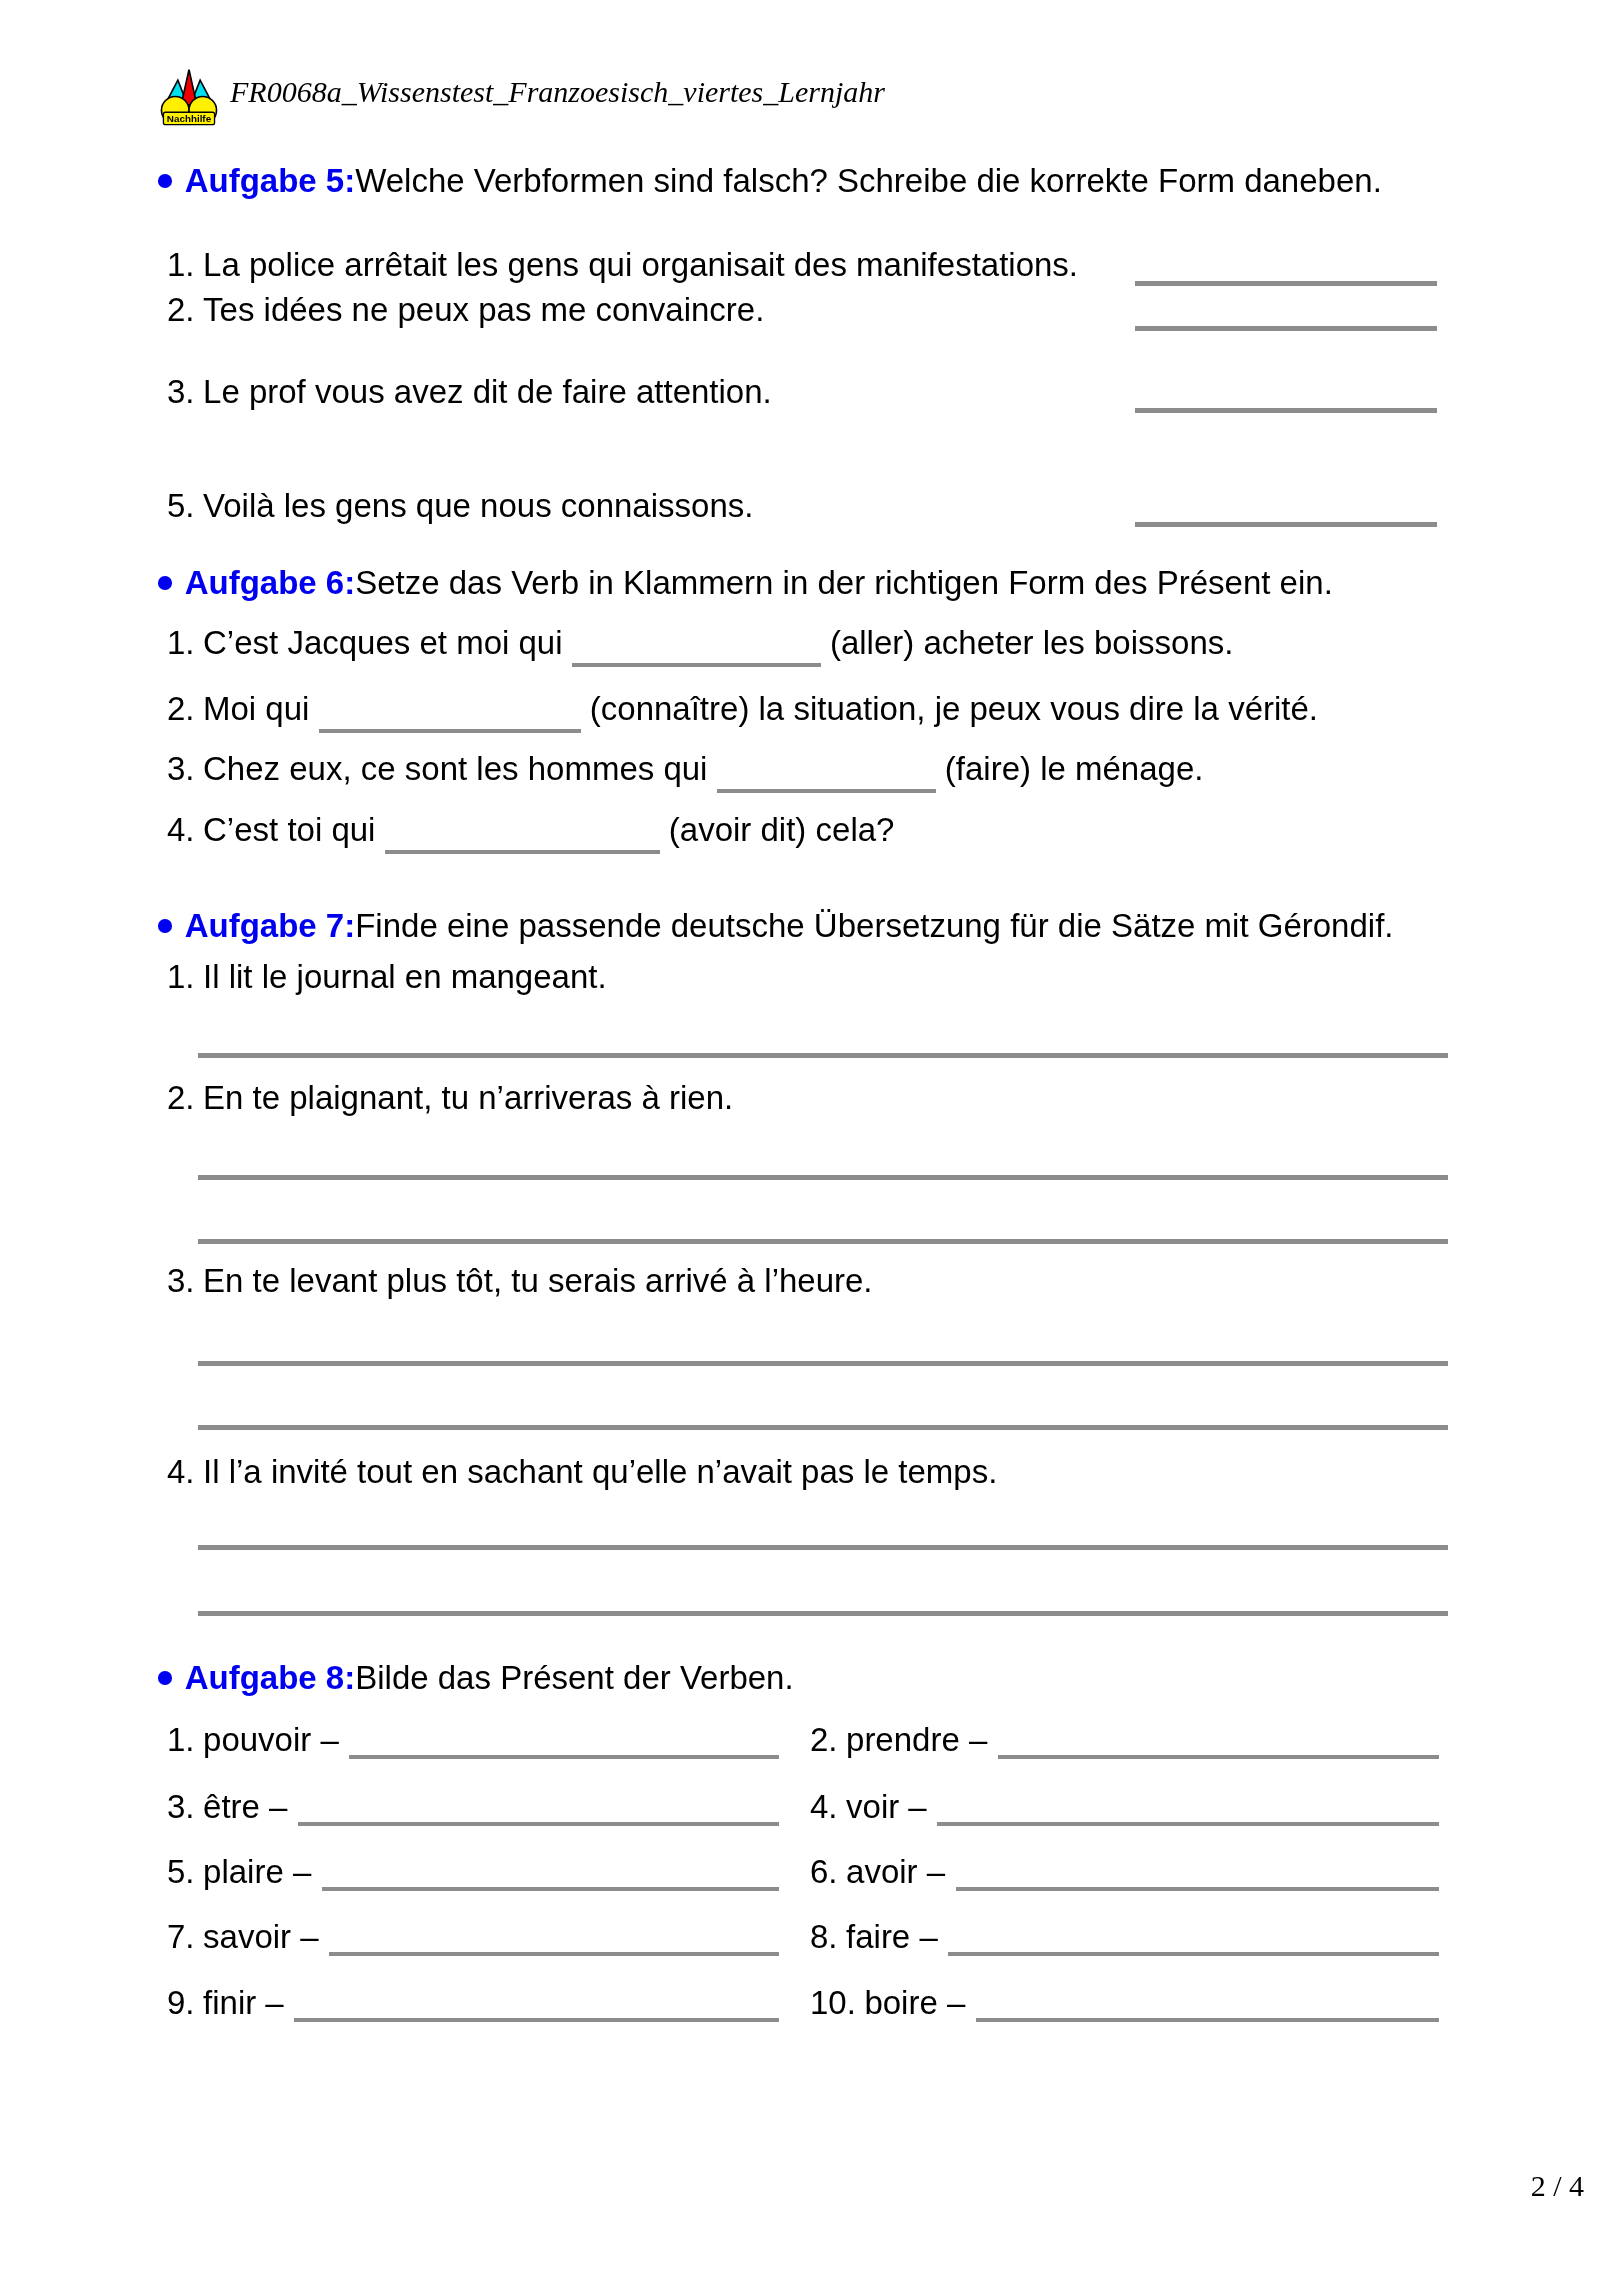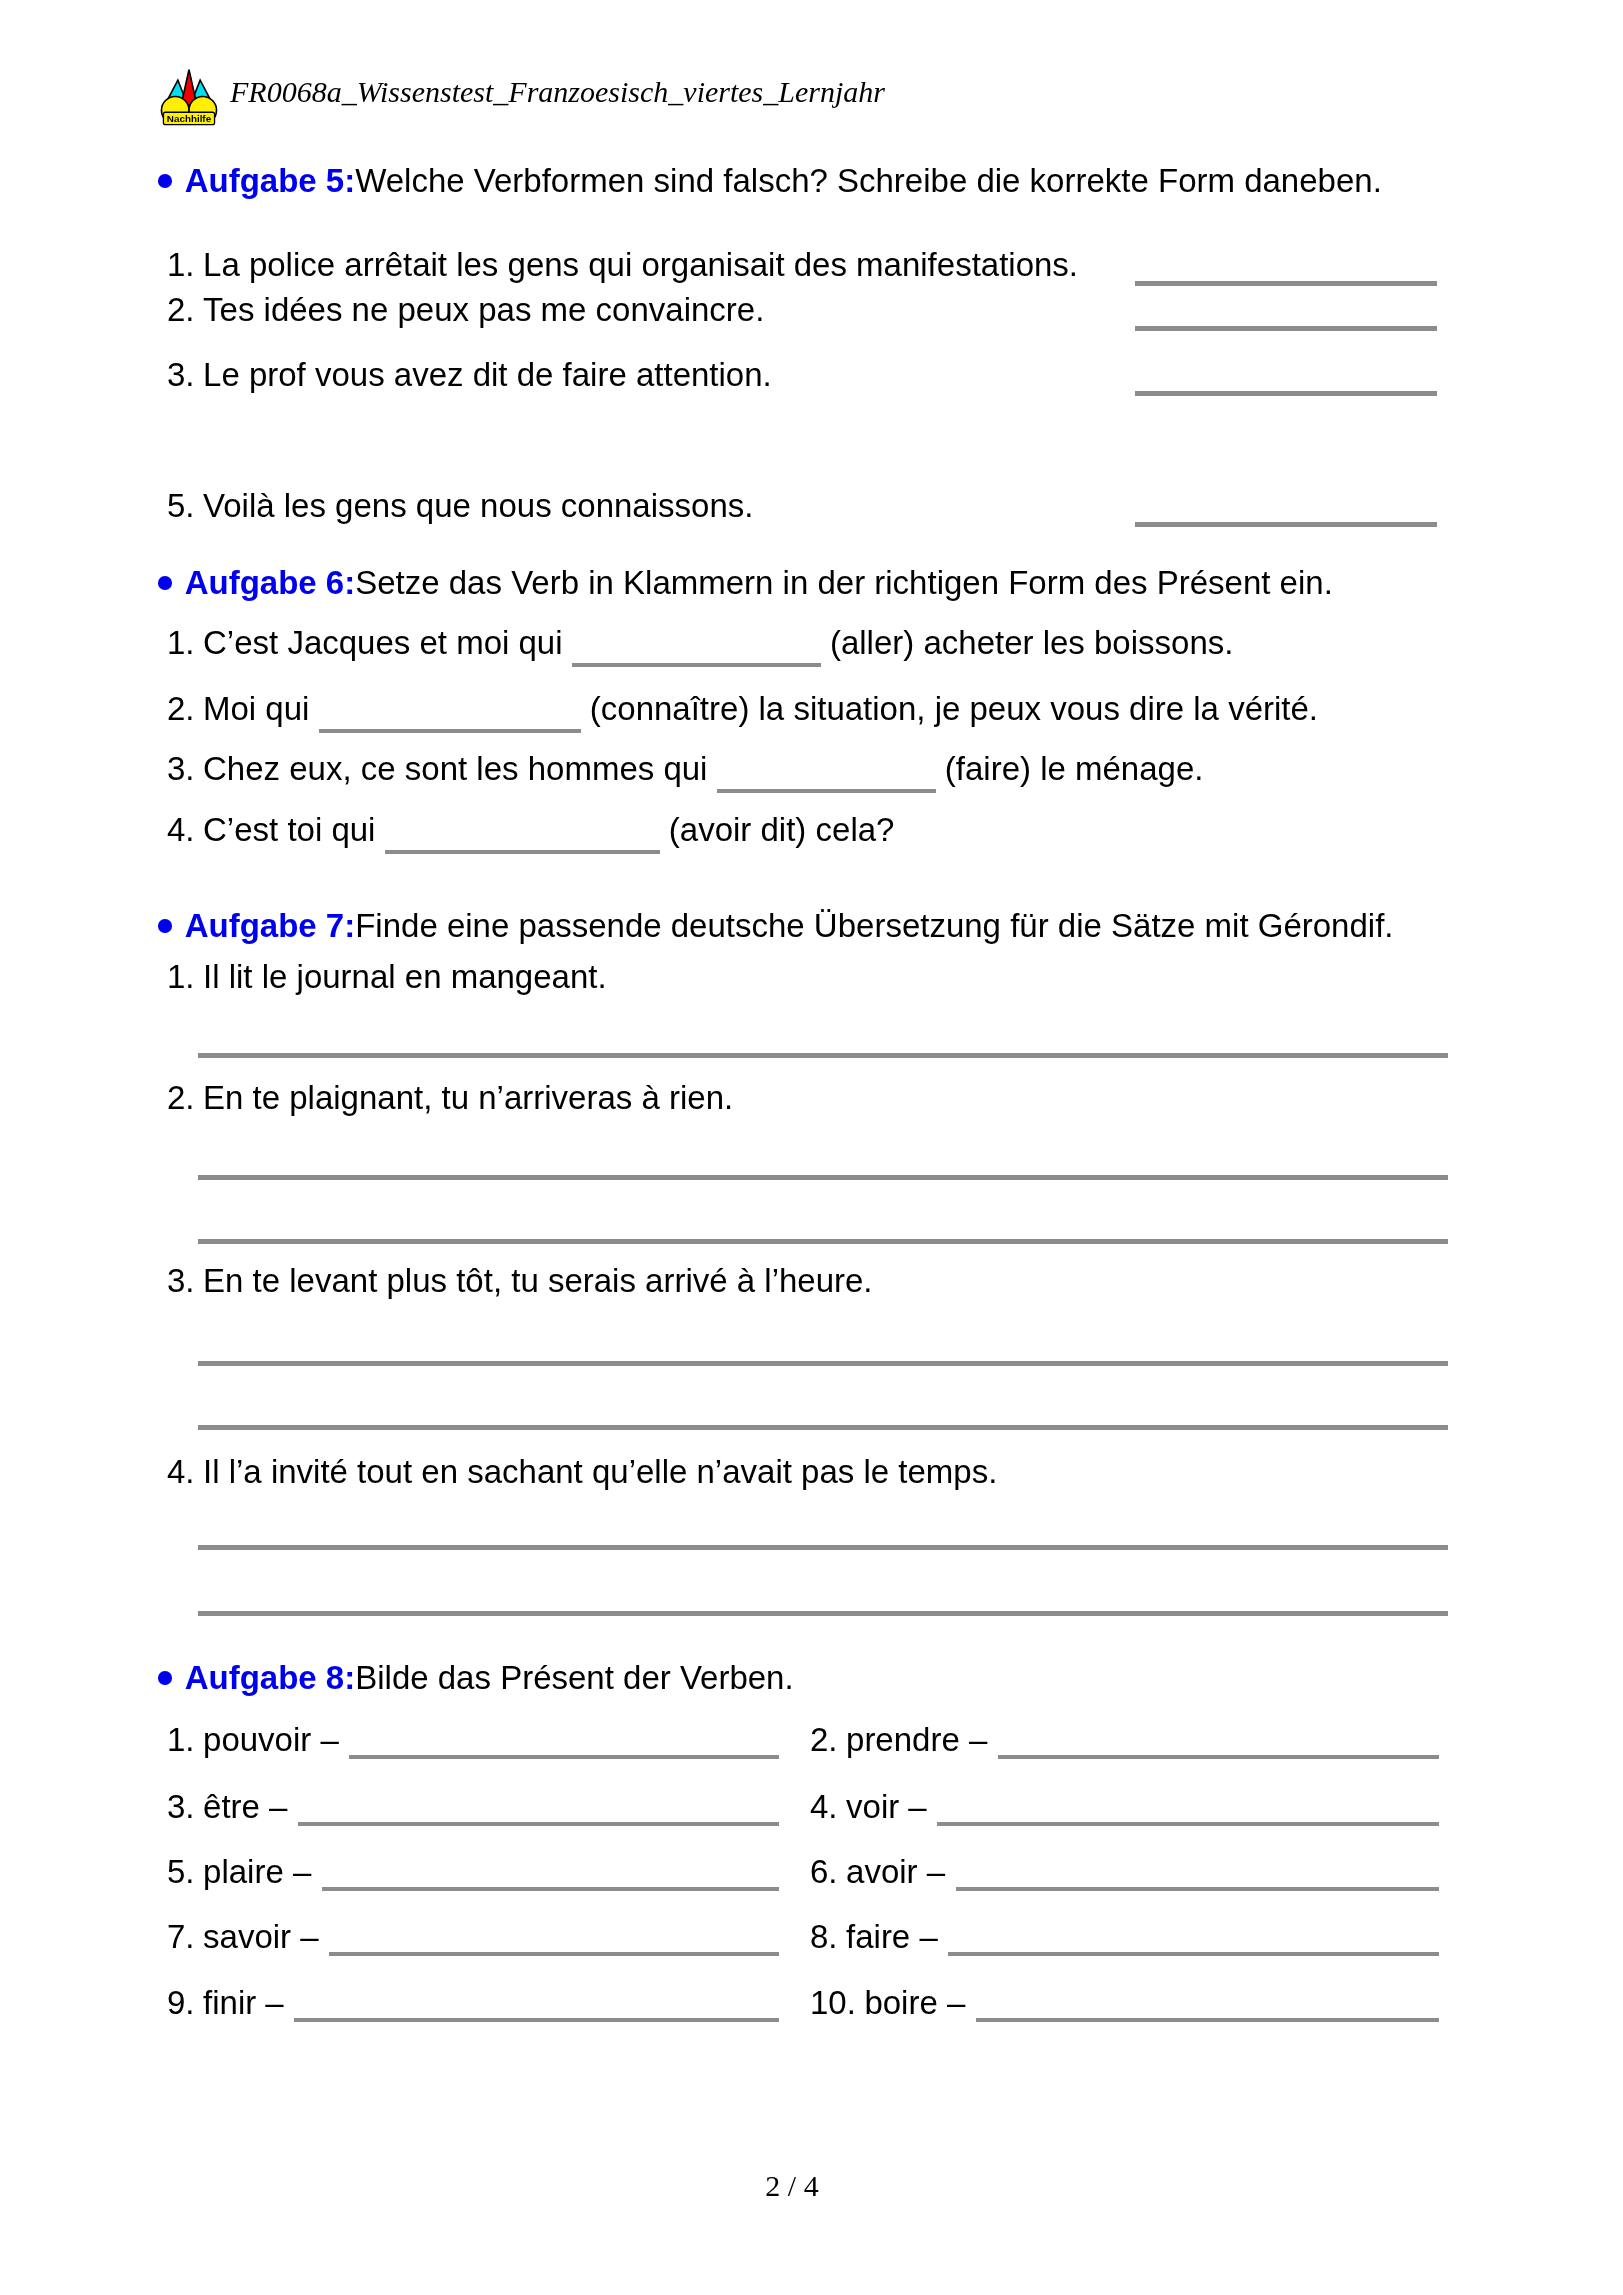--- a/index.html
+++ b/index.html
@@ -55,21 +55,21 @@
   }
   .num{display:inline-block;}
   .itxt{margin-left:8.5px;}
 
   
   .a5row{width:1270px;height:41px;}
   .a5row .blank{
     position:absolute;right:0;top:36px;
     width:302px;height:4.6px;background:var(--line);
   }
-  .a5-1{top:219px;margin-top:26px;} .a5-2{top:290px;} .a5-3{top:355px;} .a5-4{top:421px;} .a5-5{top:486px;}
+  .a5-1{top:219px;margin-top:26px;} .a5-2{top:290px;} .a5-3{top:372px;} .a5-4{top:421px;} .a5-5{top:486px;}
 
   
   .a6blank{
     display:inline-block;height:0;
     border-bottom:4.6px solid var(--line);
     vertical-align:-13px;
     margin:0 9.2px;
   }
   .w1{width:249px;} .w2{width:262px;} .w3{width:219px;} .w4{width:275px;}
   .a6-1{top:623px;} .a6-2{top:689px;} .a6-3{top:749px;} .a6-4{top:810px;}
@@ -95,21 +95,21 @@
     flex:1;margin-left:10.5px;
     border-bottom:4.6px solid var(--line);
   }
   .a8-1{top:1720px;} .a8-2{top:1787px;} .a8-3{top:1852px;} .a8-4{top:1917px;} .a8-5{top:1983px;}
 
   
   .footer{
     left:0;top:2167px;width:1584px;
     font-family:"Liberation Serif",serif;
     font-size:30px;line-height:38px;
-    text-align:center;
+    text-align:right;
   }
 </style>
 </head>
 <body>
 
 <div class="page">
 
   <svg class="abs logo" viewBox="0 0 94 90">
     <polygon points="7,64 30,20 45,58" fill="#00e0f0" stroke="#000" stroke-width="2.5"></polygon>
     <polygon points="49,58 64,20 87,64" fill="#00e0f0" stroke="#000" stroke-width="2.5"></polygon>

